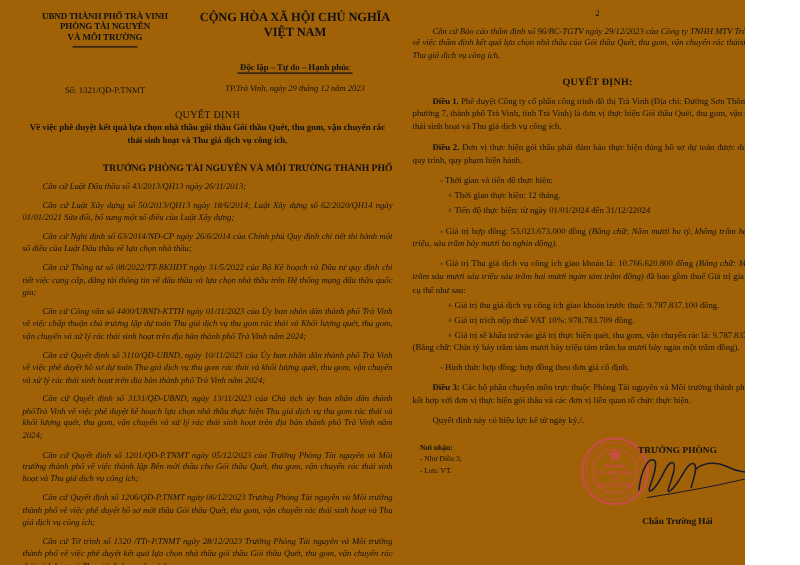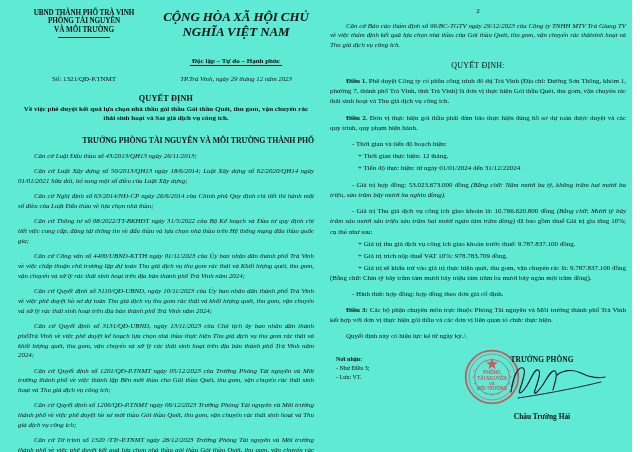--- a/index.html
+++ b/index.html
@@ -4,25 +4,24 @@
 <style>
   html, body {
     margin: 0;
     padding: 0;
     background: #ffffff;
   }
   .page {
     position: relative;
     width: 596px;
     height: 452px;
-    background: #5eead4;
+    background: #a16207;
     overflow: hidden;
     font-family: "Liberation Serif", "DejaVu Serif", serif;
     color: #111111;
-    padding-left: 36px;
   }
   .col {
     position: absolute;
     top: 0;
     width: 296px;
     height: 452px;
     box-sizing: border-box;
   }
   .col-left  { left: 18px; }
   .col-right { left: 330px; }
@@ -39,24 +38,23 @@
     line-height: 1.18;
   }
   .hdr-org { width: 132px; }
   .hdr-nation { width: 156px; }
   .t-org {
     font-size: 7.2px;
     font-weight: bold;
     letter-spacing: -0.1px;
   }
   .t-nation {
-    font-size: 13px;
+    font-size: 10px;
     font-weight: bold;
     letter-spacing: -0.1px;
-    font-style: italic;
   }
   .t-motto {
     font-size: 7px;
     font-weight: bold;
     border-bottom: 0.8px solid #111;
     display: inline-block;
     padding: 0 2px 0.5px 2px;
     margin-top: 17px;
   }
   .rule-org {
@@ -80,21 +78,21 @@
     font-size: 6.8px;
     font-style: italic;
     width: 156px;
     text-align: center;
   }
 
   
   .t-qd {
     text-align: center;
     font-size: 8.2px;
-    font-weight: bold;
+    font-weight: normal;
     margin-top: 11px;
     letter-spacing: 0.2px;
   }
   .t-subject {
     text-align: center;
     font-size: 7.1px;
     font-weight: bold;
     line-height: 1.32;
     margin-top: 2px;
     padding: 0 4px;
@@ -120,21 +118,21 @@
 
   
   .t-pageno {
     text-align: center;
     font-size: 7px;
     padding-top: 7px;
   }
   .t-qd2 {
     text-align: center;
     font-size: 8px;
-    font-weight: normal;
+    font-weight: bold;
     margin-top: 11px;
     letter-spacing: 0.2px;
   }
   .p-body {
     font-size: 7px;
     line-height: 1.46;
     text-align: justify;
     text-indent: 16px;
     margin-top: 6px;
   }
@@ -230,21 +228,21 @@
         <div><span class="t-motto">Độc lập – Tự do – Hạnh phúc</span></div>
       </div>
     </div>
 
     <div class="line2">
       <div class="t-sohieu">Số: 1321/QĐ-P.TNMT</div>
       <div class="t-place">TP.Trà Vinh, ngày  29 tháng 12 năm 2023</div>
     </div>
 
     <div class="t-qd">QUYẾT ĐỊNH</div>
-    <div class="t-subject">Về việc phê duyệt kết quả lựa chọn nhà thầu gói thầu Gói thầu Quét, thu gom, vận chuyển rác thải sinh hoạt và Sat giá dịch vụ công ích.</div>
+    <div class="t-subject">Về việc phê duyệt kết quả lựa chọn nhà thầu gói thầu Gói thầu Quét, thu gom, vận chuyển rác thải sinh hoạt và Thu giá dịch vụ công ích.</div>
     <div class="t-authority">TRƯỞNG PHÒNG TÀI NGUYÊN VÀ MÔI TRƯỜNG THÀNH PHỐ</div>
 
     <div class="p-basis">Căn cứ Luật Đấu thầu số 43/2013/QH13 ngày 26/11/2013;</div>
     <div class="p-basis">Căn cứ Luật Xây dựng số 50/2013/QH13 ngày 18/6/2014; Luật Xây dựng số 62/2020/QH14 ngày 01/01/2021 Sửa đổi, bổ sung một số điều của Luật Xây dựng;</div>
     <div class="p-basis">Căn cứ Nghị định số 63/2014/NĐ-CP ngày 26/6/2014 của Chính phủ Quy định chi tiết thi hành một số điều của Luật Đấu thầu về lựa chọn nhà thầu;</div>
     <div class="p-basis">Căn cứ Thông tư số 08/2022/TT-BKHĐT ngày 31/5/2022 của Bộ Kế hoạch và Đầu tư quy định chi tiết việc cung cấp, đăng tải thông tin về đấu thầu và lựa chọn nhà thầu trên Hệ thống mạng đấu thầu quốc gia;</div>
     <div class="p-basis">Căn cứ Công văn số 4400/UBND-KTTH ngày 01/11/2023 của Ủy ban nhân dân thành phố Trà Vinh về việc chấp thuận chủ trương lập dự toán Thu giá dịch vụ thu gom rác thải và Khối lượng quét, thu gom, vận chuyển và xử lý rác thải sinh hoạt trên địa bàn thành phố Trà Vinh năm 2024;</div>
     <div class="p-basis">Căn cứ Quyết định số 3110/QĐ-UBND, ngày 10/11/2023 của Ủy ban nhân dân thành phố Trà Vinh về việc phê duyệt hồ sơ dự toán Thu giá dịch vụ thu gom rác thải và khối lượng quét, thu gom, vận chuyển và xử lý rác thải sinh hoạt trên địa bàn thành phố Trà Vinh năm 2024;</div>
     <div class="p-basis">Căn cứ Quyết định số 3131/QĐ-UBND, ngày 13/11/2023 của Chủ tịch ủy ban nhân dân thành phốTrà Vinh về việc phê duyệt kế hoạch lựa chọn nhà thầu thực hiện Thu giá dịch vụ thu gom rác thải và khối lượng quét, thu gom, vận chuyển và xử lý rác thải sinh hoạt trên địa bàn thành phố Trà Vinh năm 2024;</div>
     <div class="p-basis">Căn cứ Quyết định số 1201/QĐ-P.TNMT ngày 05/12/2023 của Trưởng Phòng Tài nguyên và Môi trường thành phố về việc thành lập Bên mời thầu cho Gói thầu Quét, thu gom, vận chuyển rác thải sinh hoạt và Thu giá dịch vụ công ích;</div>
@@ -257,21 +255,21 @@
     <div class="t-pageno">2</div>
 
     <div class="p-basis">Căn cứ Báo cáo thẩm định số 96/BC-TGTV ngày 29/12/2023 của Công ty TNHH MTV Trà Giang TV về việc thẩm định kết quả lựa chọn nhà thầu của Gói thầu Quét, thu gom, vận chuyển rác thảisinh hoạt và Thu giá dịch vụ công ích.</div>
 
     <div class="t-qd2">QUYẾT ĐỊNH:</div>
 
     <div class="p-body"><b class="dieu">Điều 1.</b><span> Phê duyệt Công ty cổ phần công trình đô thị Trà Vinh (Địa chỉ: Đường Sơn Thông, khóm 1, phường 7, thành phố Trà Vinh, tỉnh Trà Vinh) là đơn vị thực hiện Gói thầu Quét, thu gom, vận chuyển rác thải sinh hoạt và Thu giá dịch vụ công ích.</span></div>
 
     <div class="p-body"><b class="dieu">Điều 2.</b><span> Đơn vị thực hiện gói thầu phải đảm bảo thực hiện đúng hồ sơ dự toán được duyệt và các quy trình, quy phạm hiện hành.</span></div>
 
-    <div class="p-dash">- Thời gian và tiến độ hoạch hiện:</div>
+    <div class="p-dash">- Thời gian và tiến độ thực hiện:</div>
     <div class="p-plus">+ Thời gian thực hiện: 12 tháng.</div>
     <div class="p-plus">+ Tiến độ thực hiện: từ ngày 01/01/2024 đến 31/12/22024</div>
 
     <div class="p-dash"><span>- Giá trị hợp đồng: </span><b class="amt">53.023.673.000 đồng</b><i class="words"> (Bằng chữ: Năm mươi ba tỷ, không trăm hai mươi ba triệu, sáu trăm bảy mươi ba nghìn đồng).</i></div>
 
     <div class="p-dash"><span>- Giá trị Thu giá dịch vụ công ích giao khoán là: </span><b class="amt">10.766.620.800 đồng</b><i class="words"> (Bằng chữ: Mười tỷ bảy trăm sáu mươi sáu triệu sáu trăm hai mươi ngàn tám trăm đồng)</i><span> đã bao gồm thuế Giá trị gia tăng 10%; cụ thể như sau:</span></div>
 
     <div class="p-plus">+ Giá trị thu giá dịch vụ công ích giao khoán trước thuế: 9.787.837.100 đồng.</div>
     <div class="p-plus">+ Giá trị trích nộp thuế VAT 10%: 978.783.709 đồng.</div>
     <div class="p-plus">+ Giá trị sẽ khấu trừ vào giá trị thực hiện quét, thu gom, vận chuyển rác là: 9.787.837.100 đồng (Bằng chữ: Chín tỷ bảy trăm tám mươi bảy triệu tám trăm ba mươi bảy ngàn một trăm đồng).</div>

